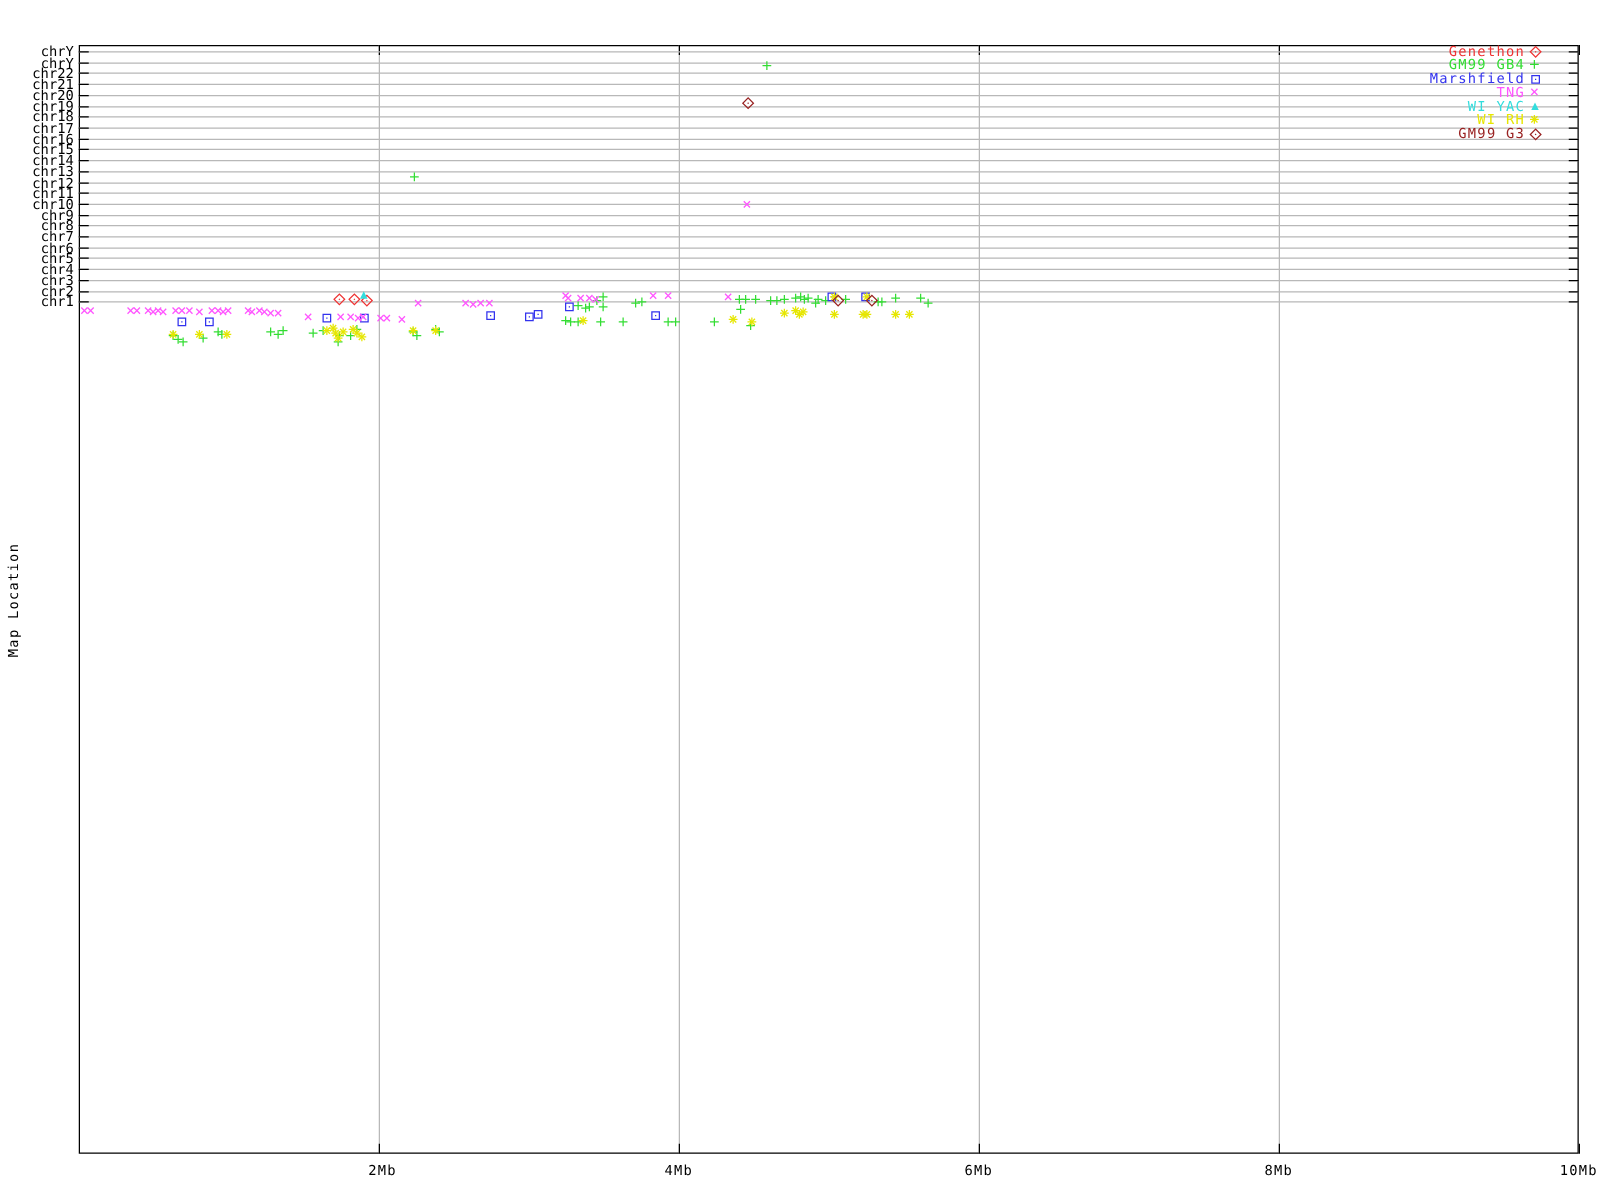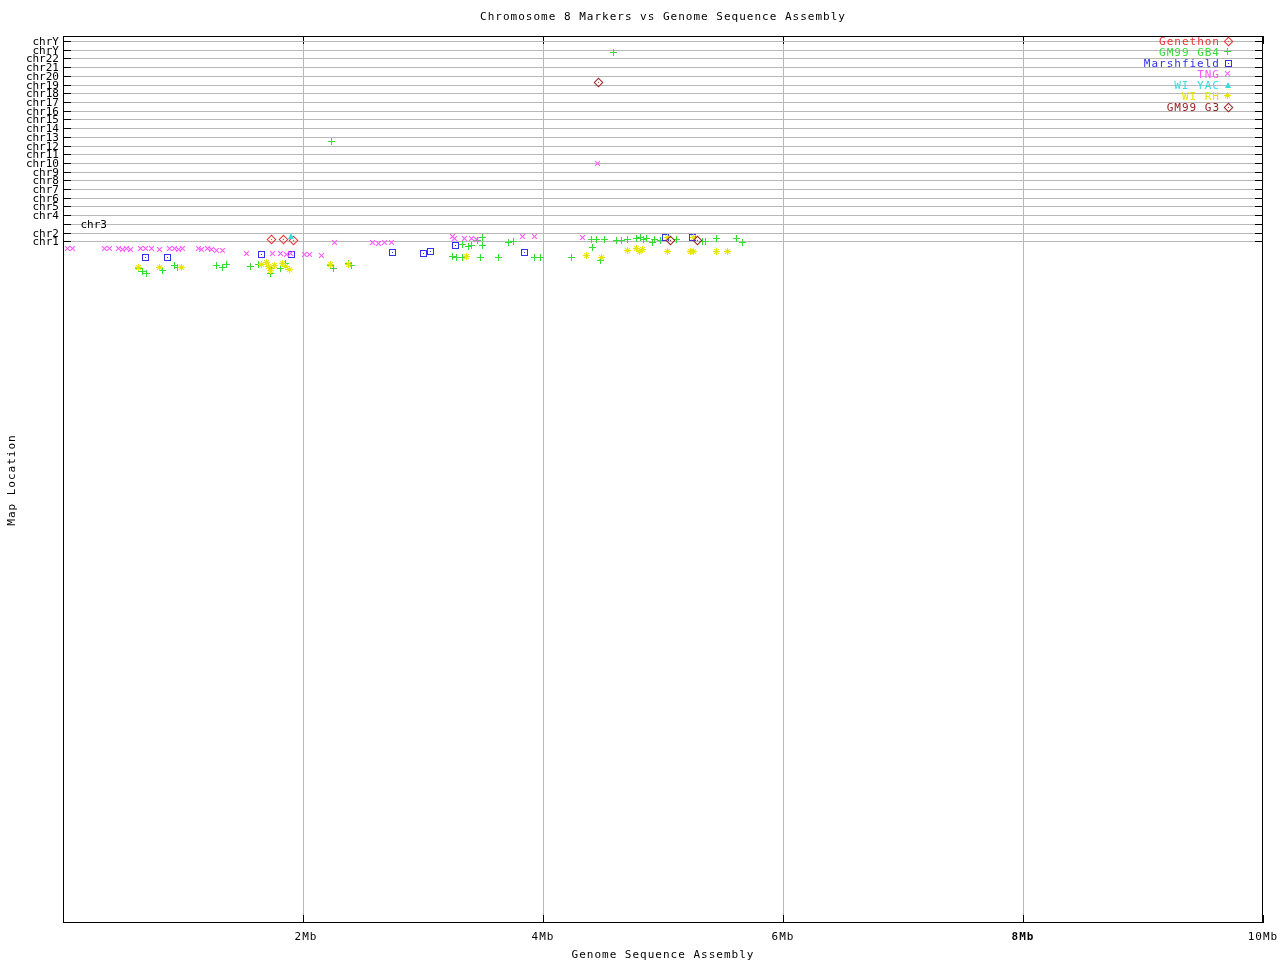--- a/index.html
+++ b/index.html
@@ -40,41 +40,39 @@
   .m-diamond::after{content:"";position:absolute;left:2px;top:2px;width:1px;height:1px;background:currentColor;}
   .m-triangle{width:0;height:0;border-left:3px solid transparent;border-right:3px solid transparent;border-bottom:6px solid;margin:-3px 0 0 -3px;background:none;}
   
   .leg-label{position:absolute;font-size:11px;letter-spacing:1px;white-space:nowrap;transform:translate(-100%,-50%);}
   .leg-marker{position:absolute;width:8px;height:8px;}
 </style>
 </head>
 <body>
 
 <div id="screen">
-  <div class="abs" id="title">Chromosome 8 Markers vs Genome Sequence Assembly</div>
   <div class="abs" id="ylabel">Map Location</div>
-  <div class="abs" id="xlabel">Genome Sequence Assembly</div>
   <div class="abs" id="plot"></div>
   <div class="abs" id="dyn" style="left:0;top:0;width:1280px;height:960px;pointer-events:none;">
       <div class="vgrid" style="left: 303px;"></div>
       <div class="tick" style="left: 303px; top: 915px; width: 1px; height: 8px;"></div>
       <div class="tick" style="left: 303px; top: 36px; width: 1px; height: 8px;"></div>
       <div class="xlab" style="left: 306px;">2Mb</div>
       <div class="vgrid" style="left: 543px;"></div>
       <div class="tick" style="left: 543px; top: 915px; width: 1px; height: 8px;"></div>
       <div class="tick" style="left: 543px; top: 36px; width: 1px; height: 8px;"></div>
       <div class="xlab" style="left: 543px;">4Mb</div>
       <div class="vgrid" style="left: 783px;"></div>
       <div class="tick" style="left: 783px; top: 915px; width: 1px; height: 8px;"></div>
       <div class="tick" style="left: 783px; top: 36px; width: 1px; height: 8px;"></div>
       <div class="xlab" style="left: 783px;">6Mb</div>
       <div class="vgrid" style="left: 1023px;"></div>
       <div class="tick" style="left: 1023px; top: 915px; width: 1px; height: 8px;"></div>
       <div class="tick" style="left: 1023px; top: 36px; width: 1px; height: 8px;"></div>
-      <div class="xlab" style="left: 1023px; font-weight: bold;">8Mb</div>
+      <div class="xlab" style="left: 1023px;">8Mb</div>
       <div class="tick" style="left: 1263px; top: 915px; width: 1px; height: 8px;"></div>
       <div class="tick" style="left: 1263px; top: 36px; width: 1px; height: 8px;"></div>
       <div class="xlab" style="left: 1263px;">10Mb</div>
       <div class="hgrid" style="top: 41px;"></div>
       <div class="tick" style="left: 63px; top: 41px; width: 8px; height: 1px;"></div>
       <div class="tick" style="left: 1255px; top: 41px; width: 8px; height: 1px;"></div>
       <div class="ylab" style="top: 37px;">chrY</div>
       <div class="hgrid" style="top: 49.709px;"></div>
       <div class="tick" style="left: 63px; top: 49.709px; width: 8px; height: 1px;"></div>
       <div class="tick" style="left: 1255px; top: 49.709px; width: 8px; height: 1px;"></div>
@@ -151,21 +149,21 @@
       <div class="tick" style="left: 63px; top: 206.471px; width: 8px; height: 1px;"></div>
       <div class="tick" style="left: 1255px; top: 206.471px; width: 8px; height: 1px;"></div>
       <div class="ylab" style="top: 202.471px;">chr5</div>
       <div class="hgrid" style="top: 215.18px;"></div>
       <div class="tick" style="left: 63px; top: 215.18px; width: 8px; height: 1px;"></div>
       <div class="tick" style="left: 1255px; top: 215.18px; width: 8px; height: 1px;"></div>
       <div class="ylab" style="top: 211.18px;">chr4</div>
       <div class="hgrid" style="top: 223.889px;"></div>
       <div class="tick" style="left: 63px; top: 223.889px; width: 8px; height: 1px;"></div>
       <div class="tick" style="left: 1255px; top: 223.889px; width: 8px; height: 1px;"></div>
-      <div class="ylab" style="top: 219.889px; padding-left: 48px;">chr3</div>
+      <div class="ylab" style="top: 219.889px;">chr3</div>
       <div class="hgrid" style="top: 232.598px;"></div>
       <div class="tick" style="left: 63px; top: 232.598px; width: 8px; height: 1px;"></div>
       <div class="tick" style="left: 1255px; top: 232.598px; width: 8px; height: 1px;"></div>
       <div class="ylab" style="top: 228.598px;">chr2</div>
       <div class="hgrid" style="top: 241.307px;"></div>
       <div class="tick" style="left: 63px; top: 241.307px; width: 8px; height: 1px;"></div>
       <div class="tick" style="left: 1255px; top: 241.307px; width: 8px; height: 1px;"></div>
       <div class="ylab" style="top: 237.307px;">chr1</div>
       <div class="pt m-diamond" title="Genethon" style="left: 270.6px; top: 239px; color: rgb(238, 51, 51);"></div>
       <div class="pt m-diamond" title="Genethon" style="left: 282.6px; top: 239px; color: rgb(238, 51, 51);"></div>

